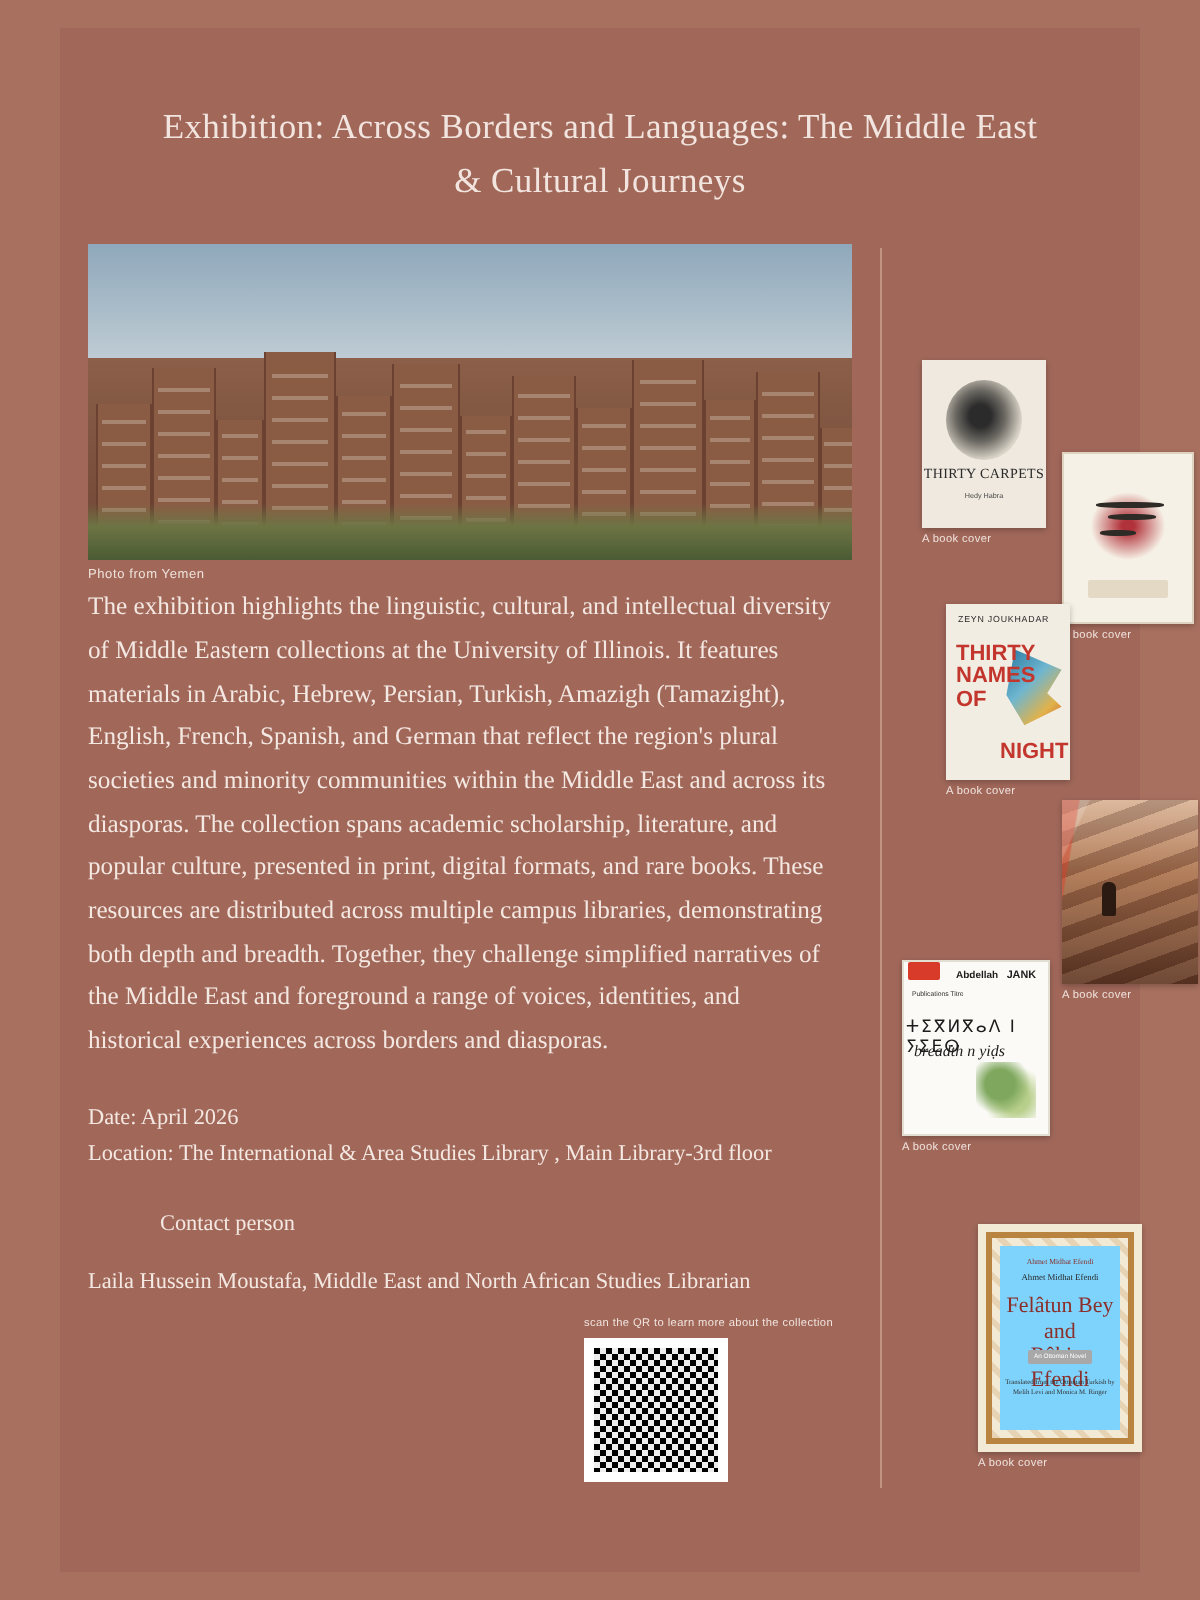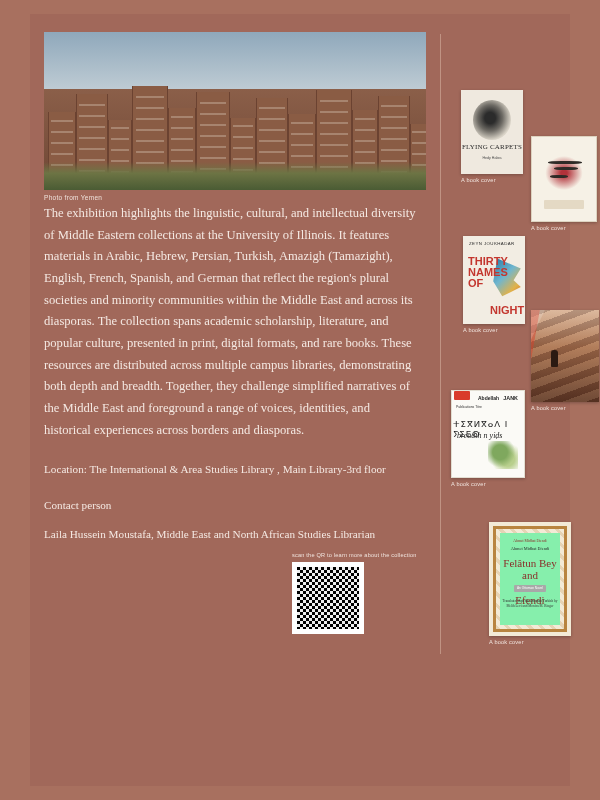--- a/index.html
+++ b/index.html
@@ -115,20 +115,21 @@
   .meta {
     color: #f4e8e2;
     font-size: 11.2px;
     line-height: 1.55;
     margin-top: 20px;
   }
   .contact-head {
     color: #f4e8e2;
     font-size: 11.2px;
     margin-top: 20px;
+    margin-left: 36px;
   }
   .contact-name {
     color: #f4e8e2;
     font-size: 11.2px;
     margin-top: 17px;
   }
   .contact-email {
     color: #d9b6ab;
     font-size: 10.5px;
     letter-spacing: 1.4px;
@@ -251,34 +252,38 @@
 
   
   .c6 { width: 82px; height: 114px; background: #f3ead6; }
   .c6 .border {
     position: absolute; inset: 4px;
     border: 3px solid #b8843f;
     background:
       repeating-linear-gradient(45deg, rgba(184,132,63,0.22) 0 3px, rgba(255,255,255,0) 3px 8px);
   }
   .c6 .inner {
-    position: absolute; inset: 11px; background: #86efac;
+    position: absolute; inset: 11px; background: #7dd3fc;
   }
   .c6 .a1 { position: absolute; left: 0; right: 0; top: 6px; text-align: center; font-size: 3.8px; color: #8a2f2a; font-family: "Liberation Serif", serif;}
   .c6 .a2 { position: absolute; left: 0; right: 0; top: 13px; text-align: center; font-size: 4.4px; color: #2a2a2a; font-family: "Liberation Serif", serif;}
   .c6 .t1 { position: absolute; left: 0; right: 0; top: 24px; text-align: center; font-size: 11px; color: #8a2f2a; font-family: "Liberation Serif", serif; line-height: 1.12;}
   .c6 .rib { position: absolute; left: 14px; right: 14px; top: 52px; height: 7px; background:#a8a8a8; border-radius: 1px;}
   .c6 .rib span { display:block; text-align:center; font-size:3.2px; color:#fff; line-height:7px; font-family:"Liberation Sans", sans-serif;}
   .c6 .t2 { position: absolute; left: 0; right: 0; top: 66px; text-align: center; font-size: 3.4px; color: #333; line-height: 1.5; font-family: "Liberation Serif", serif;}
 </style>
 </head>
 <body>
 
 <div class="poster">
 
+  <div class="title">
+    <span>Exhibition: Across Borders and Languages: The Middle East</span>
+    <span class="line2">&amp; Cultural Journeys</span>
+  </div>
 
   <div class="body-grid">
 
     <div class="left-col">
 
       <div class="photo">
         <div class="sky"></div>
         <div class="city"></div>
         <div class="b" style="left:4px;width:26px;height:78px;"></div>
         <div class="b" style="left:32px;width:30px;height:96px;"></div>
@@ -293,58 +298,59 @@
         <div class="b" style="left:308px;width:24px;height:80px;"></div>
         <div class="b" style="left:334px;width:30px;height:94px;"></div>
         <div class="b" style="left:366px;width:18px;height:66px;"></div>
         <div class="trees"></div>
       </div>
       <div class="photo-caption">Photo from Yemen</div>
 
       <div class="paragraph"> The exhibition highlights the linguistic, cultural, and intellectual diversity of Middle Eastern collections at the University of Illinois. It features materials in Arabic, Hebrew, Persian, Turkish, Amazigh (Tamazight), English, French, Spanish, and German that reflect the region's plural societies and minority communities within the Middle East and across its diasporas. The collection spans academic scholarship, literature, and popular culture, presented in print, digital formats, and rare books. These resources are distributed across multiple campus libraries, demonstrating both depth and breadth. Together, they challenge simplified narratives of the Middle East and foreground a range of voices, identities, and historical experiences across borders and diasporas.</div>
 
       <div class="meta">
+        <div>Date: April 2026</div>
         <div>Location: The International &amp; Area Studies Library , Main Library-3rd floor</div>
       </div>
 
       <div class="contact-head">Contact person</div>
       <div class="contact-name">Laila Hussein Moustafa, Middle East and North African Studies Librarian</div>
 
       <div class="qr-wrap">
         <div class="qr-caption">scan the QR to learn more about the collection</div>
         <div class="qr"></div>
       </div>
 
     </div>
 
     <div class="divider"></div>
 
     <div class="right-col">
 
       <div class="cover-item" style="left:12px; top:58px;">
         <div class="cover c1">
           <div class="swirl"></div>
-          <div class="t">FLYING CARPETS</div>
+          <div class="t">THIRTY CARPETS</div>
           <div class="s">Hedy Habra</div>
         </div>
         <div class="cover-label">A book cover</div>
       </div>
 
       <div class="cover-item" style="left:82px; top:104px;">
         <div class="cover c2">
           <div class="cal"></div>
           <div class="stroke" style="left:16px;top:24px;width:34px;height:3px;"></div>
           <div class="stroke" style="left:22px;top:30px;width:24px;height:3px;"></div>
           <div class="stroke" style="left:18px;top:38px;width:18px;height:3px;"></div>
           <div class="bar"></div>
         </div>
         <div class="cover-label">A book cover</div>
       </div>
 
-      <div class="cover-item" style="left:14px; top:180px;margin-top:24px;">
+      <div class="cover-item" style="left:24px; top:180px;">
         <div class="cover c3">
           <div class="au">ZEYN JOUKHADAR</div>
           <div class="bird"></div>
           <div class="ttl">THIRTY NAMES OF</div>
           <div class="night">NIGHT</div>
         </div>
         <div class="cover-label">A book cover</div>
       </div>
 
       <div class="cover-item" style="left:82px; top:278px;">

